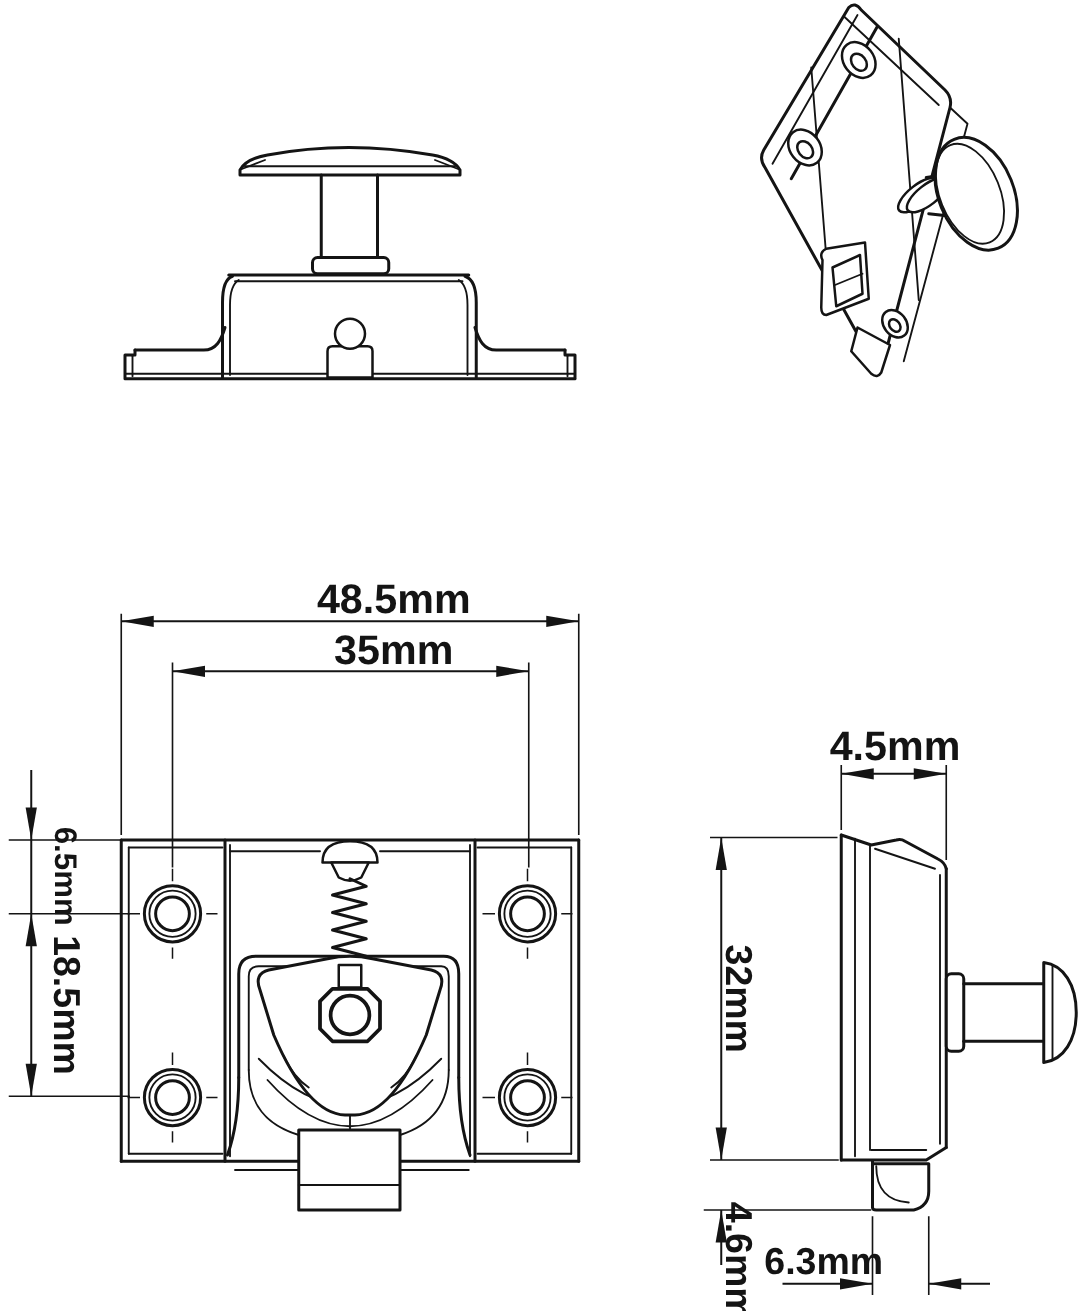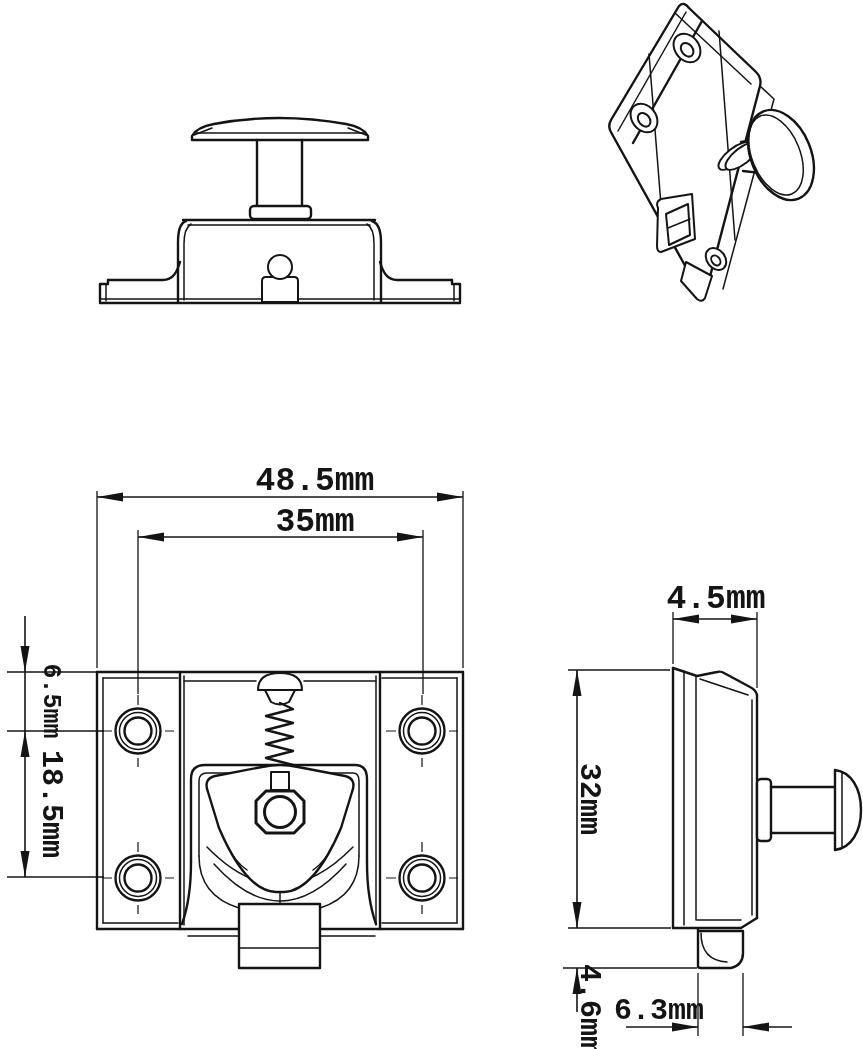--- a/index.html
+++ b/index.html
@@ -1,17 +1,17 @@
 <!DOCTYPE html>
 <html><head>
 <meta charset="utf-8">
 <style>
   html,body{margin:0;padding:0;background:#ffffff;}
   #stage{position:relative;width:863px;height:1049px;background:#fff;overflow:hidden;
-         font-family:Liberation Mono, monospace;}
+         font-family:Liberation Sans, sans-serif;}
   svg{position:absolute;left:0;top:0;}
   .ln  {stroke:#141414;stroke-width:2.4;fill:none;stroke-linecap:round;stroke-linejoin:round;}
   .ln2 {stroke:#141414;stroke-width:1.5;fill:none;stroke-linecap:round;stroke-linejoin:round;}
   .lnw {stroke:#141414;stroke-width:2.4;fill:#ffffff;stroke-linejoin:round;}
   .lnw2{stroke:#141414;stroke-width:2;fill:#ffffff;stroke-linejoin:round;}
   .dim {stroke:#141414;stroke-width:1.6;fill:none;}
   .ext {stroke:#141414;stroke-width:1.3;fill:none;}
   .ctr {stroke:#141414;stroke-width:1.2;fill:none;stroke-dasharray:10 4 3 4;}
   .arr {fill:#141414;stroke:none;}
   .thick{stroke:#141414;stroke-width:3;fill:#ffffff;stroke-linejoin:round;}

